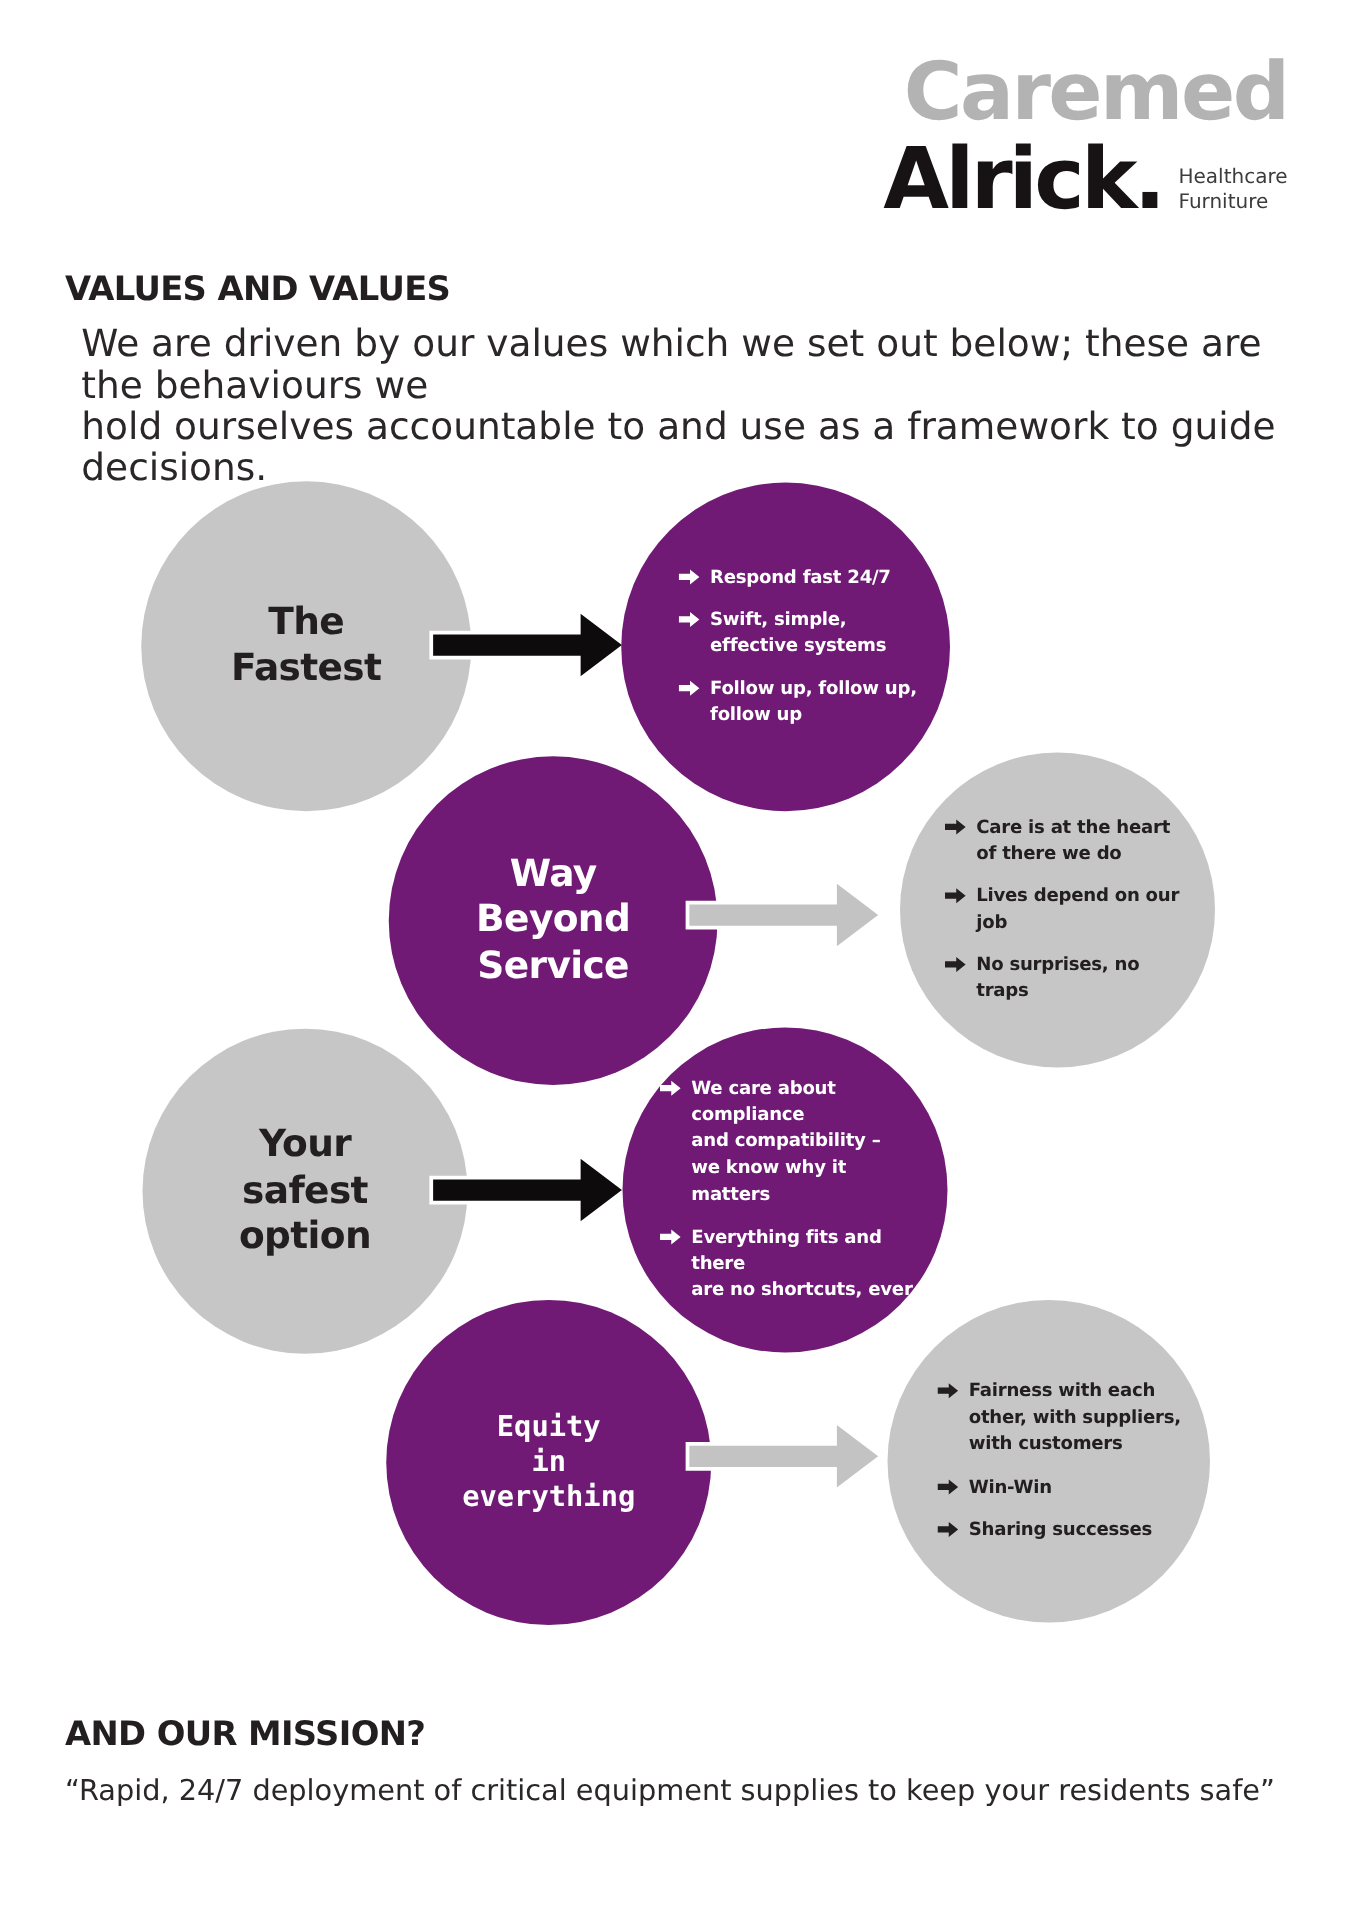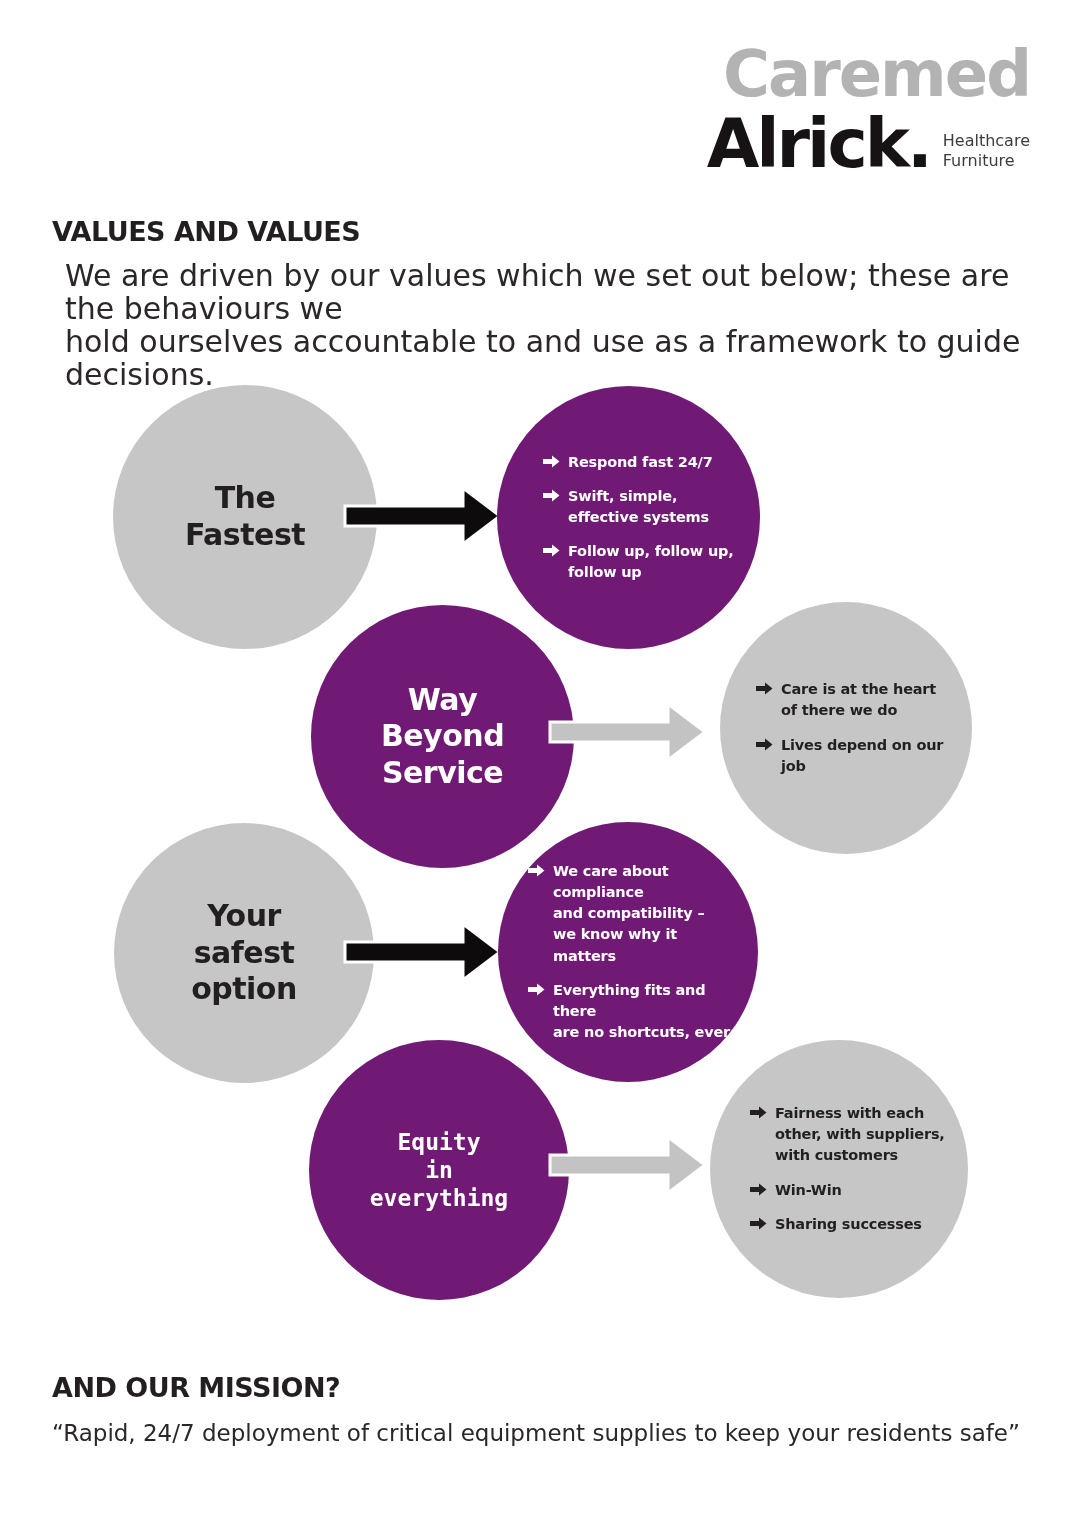--- a/index.html
+++ b/index.html
@@ -154,20 +154,28 @@
 of there we do</span>
       </li>
       <li>
         <span class="b-arrow">
             <svg width="17" height="13" viewBox="0 0 17 13">
               <polygon points="0,4 9,4 9,0.5 16.5,6.5 9,12.5 9,9 0,9" fill="currentColor"></polygon>
             </svg>
           </span>
         <span class="b-text">Lives depend on our job</span>
       </li>
+      <li>
+        <span class="b-arrow">
+            <svg width="17" height="13" viewBox="0 0 17 13">
+              <polygon points="0,4 9,4 9,0.5 16.5,6.5 9,12.5 9,9 0,9" fill="currentColor"></polygon>
+            </svg>
+          </span>
+        <span class="b-text">No surprises, no traps</span>
+      </li>
     </ul>
   </div>
 
   <div class="circle gray" style="left:114px; top:823px; width:260px; height:260px;">
     <div class="circle-label">Your
 safest
 option</div>
   </div>
   <svg class="connector" style="left:343px; top:921px;" width="160" height="62" viewBox="0 0 160 62">
     <polygon points="2,21 120,21 120,3 157,31 120,59 120,41 2,41" fill="#0e0b0c" stroke="#ffffff" stroke-width="3"></polygon>

